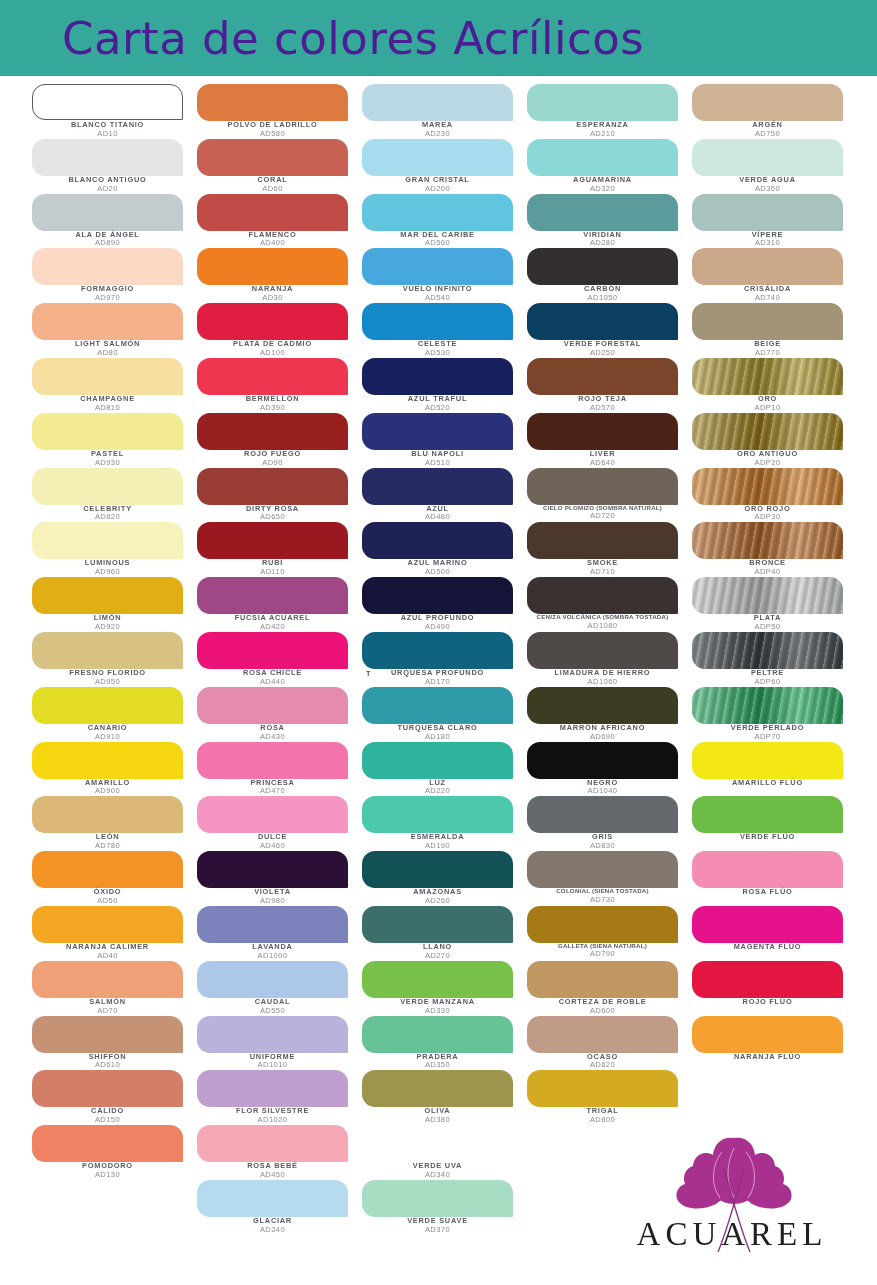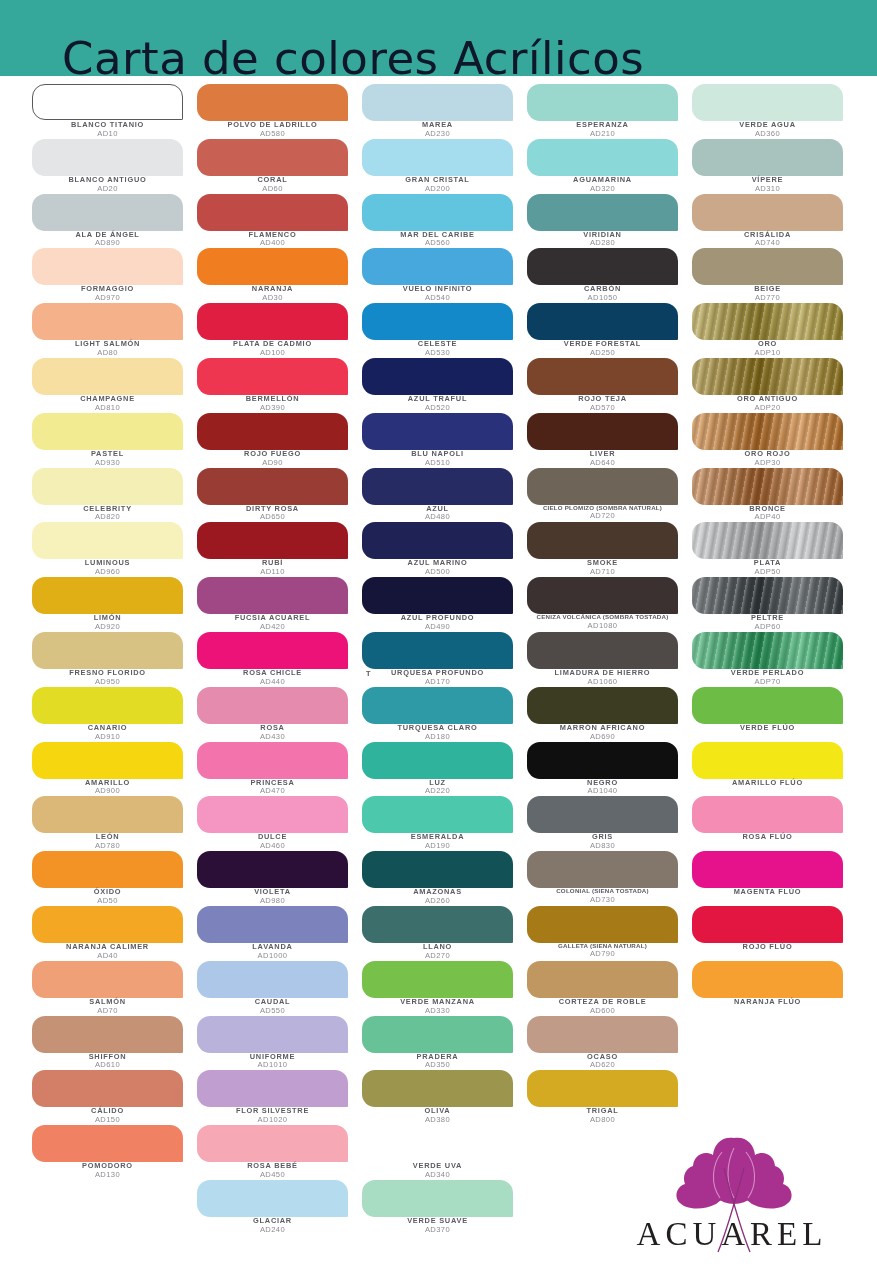--- a/index.html
+++ b/index.html
@@ -17,25 +17,25 @@
 
   
   .header {
     position: absolute;
     left: 0; top: 0;
     width: 877px; height: 76px;
     background: #36a89b;
   }
   .header-title {
     position: absolute;
-    left: 62px; top: 32px;
+    left: 62px; top: 12px;
     font-size: 45px;
     font-weight: 400;
     letter-spacing: 0.5px;
-    color: #0f172a;
+    color: #4c1d95;
     font-family: "DejaVu Sans", sans-serif;
     white-space: nowrap;
   }
 
   
   .chart {
     position: absolute;
     left: 0; top: 76px;
     width: 877px; height: 1209px;
     display: flex;
@@ -697,20 +697,27 @@
         <div class="entry">
           <div class="swatch" style="background: rgb(211, 170, 34);"></div>
           <div class="caption">
             <span class="cap-name">TRIGAL</span>
             <span class="cap-code">AD800</span>
           </div>
         </div>
       </div>
       <div class="col">
         <div class="entry">
+          <div class="swatch" style="background: rgb(206, 180, 149);"></div>
+          <div class="caption">
+            <span class="cap-name">ARGÉN</span>
+            <span class="cap-code">AD750</span>
+          </div>
+        </div>
+        <div class="entry">
           <div class="swatch" style="background: rgb(206, 232, 221);"></div>
           <div class="caption">
             <span class="cap-name">VERDE AGUA</span>
             <span class="cap-code">AD360</span>
           </div>
         </div>
         <div class="entry">
           <div class="swatch" style="background: rgb(168, 194, 189);"></div>
           <div class="caption">
             <span class="cap-name">VÍPERE</span>
@@ -774,30 +781,30 @@
           </div>
         </div>
         <div class="entry">
           <div class="swatch" style="background: repeating-linear-gradient(100deg, rgba(255, 255, 255, 0.3) 0px, rgba(255, 255, 255, 0) 3px, rgba(0, 0, 0, 0.16) 6px, rgba(255, 255, 255, 0) 9px), linear-gradient(95deg, rgba(255, 255, 255, 0.38), rgba(0, 0, 0, 0.22) 45%, rgba(255, 255, 255, 0.3) 70%, rgba(0, 0, 0, 0.18)), rgb(42, 166, 97);"></div>
           <div class="caption">
             <span class="cap-name">VERDE PERLADO</span>
             <span class="cap-code">ADP70</span>
           </div>
         </div>
         <div class="entry">
+          <div class="swatch" style="background: rgb(243, 232, 22);"></div>
+          <div class="caption">
+            <span class="cap-name">AMARILLO FLÚO</span>
+            <span class="cap-code"></span>
+          </div>
+        </div>
+        <div class="entry">
           <div class="swatch" style="background: rgb(109, 188, 69);"></div>
           <div class="caption">
             <span class="cap-name">VERDE FLÚO</span>
-            <span class="cap-code"></span>
-          </div>
-        </div>
-        <div class="entry">
-          <div class="swatch" style="background: rgb(243, 232, 22);"></div>
-          <div class="caption">
-            <span class="cap-name">AMARILLO FLÚO</span>
             <span class="cap-code"></span>
           </div>
         </div>
         <div class="entry">
           <div class="swatch" style="background: rgb(245, 140, 180);"></div>
           <div class="caption">
             <span class="cap-name">ROSA FLÚO</span>
             <span class="cap-code"></span>
           </div>
         </div>

